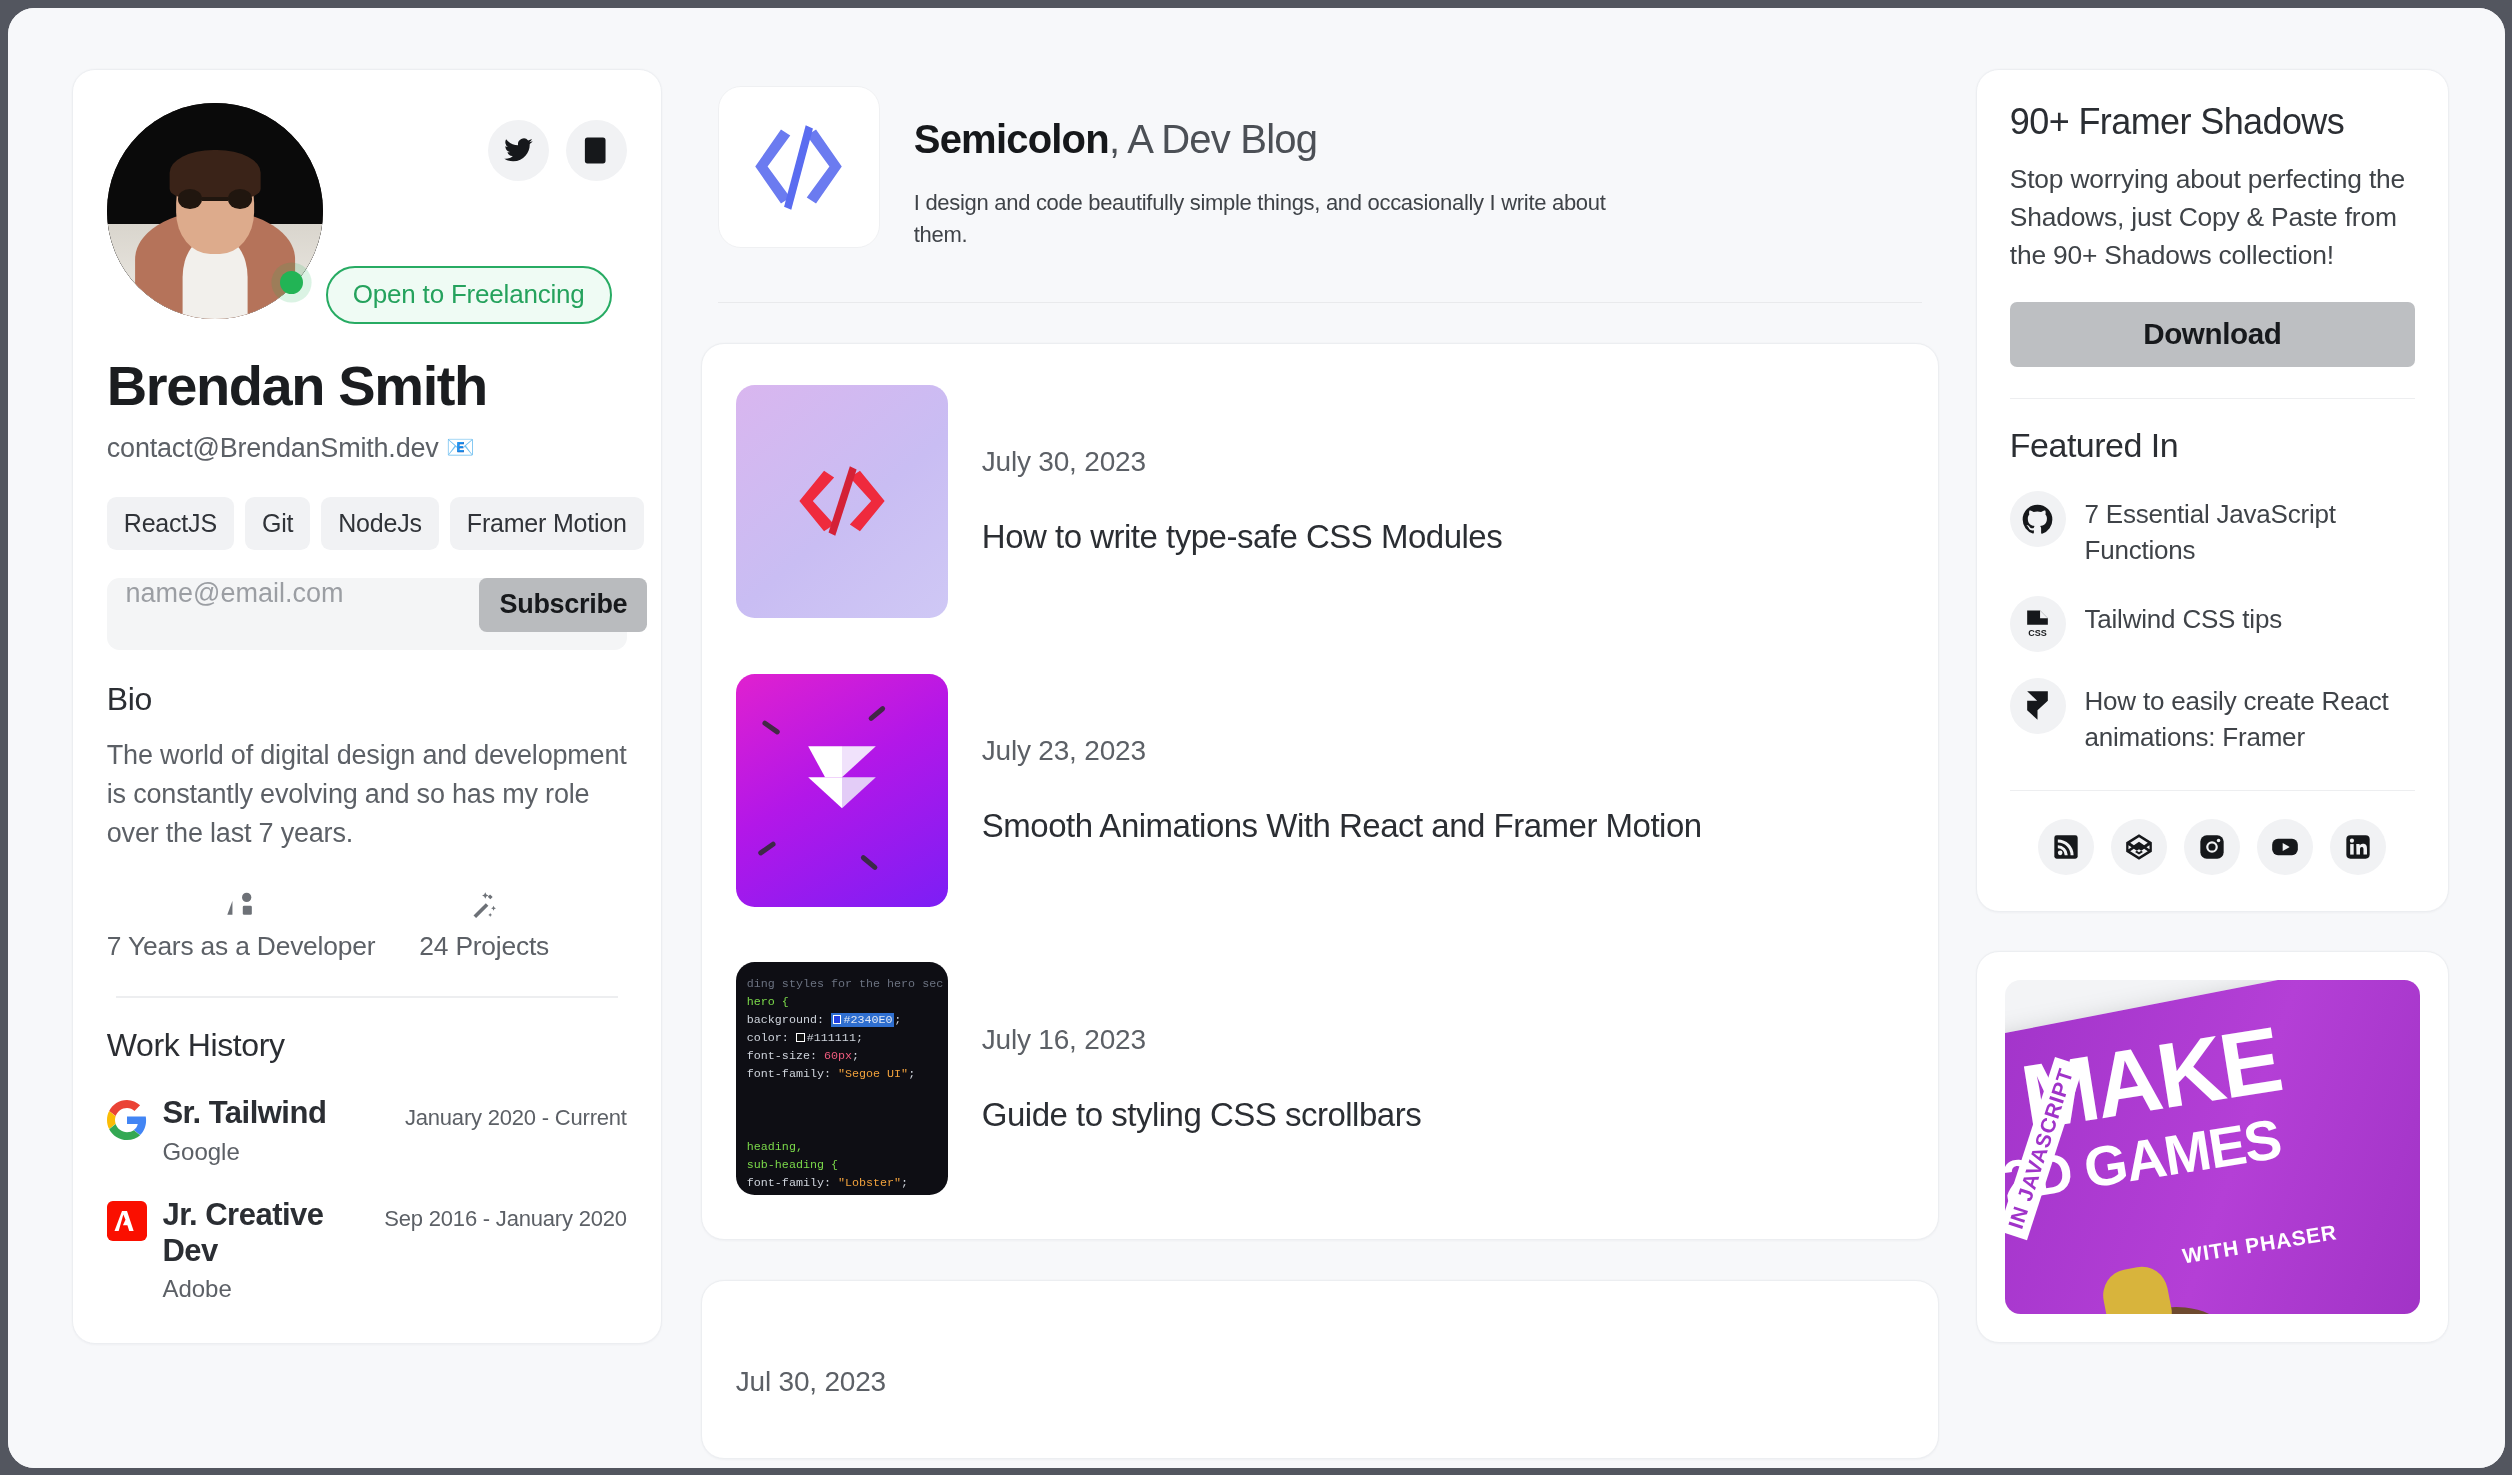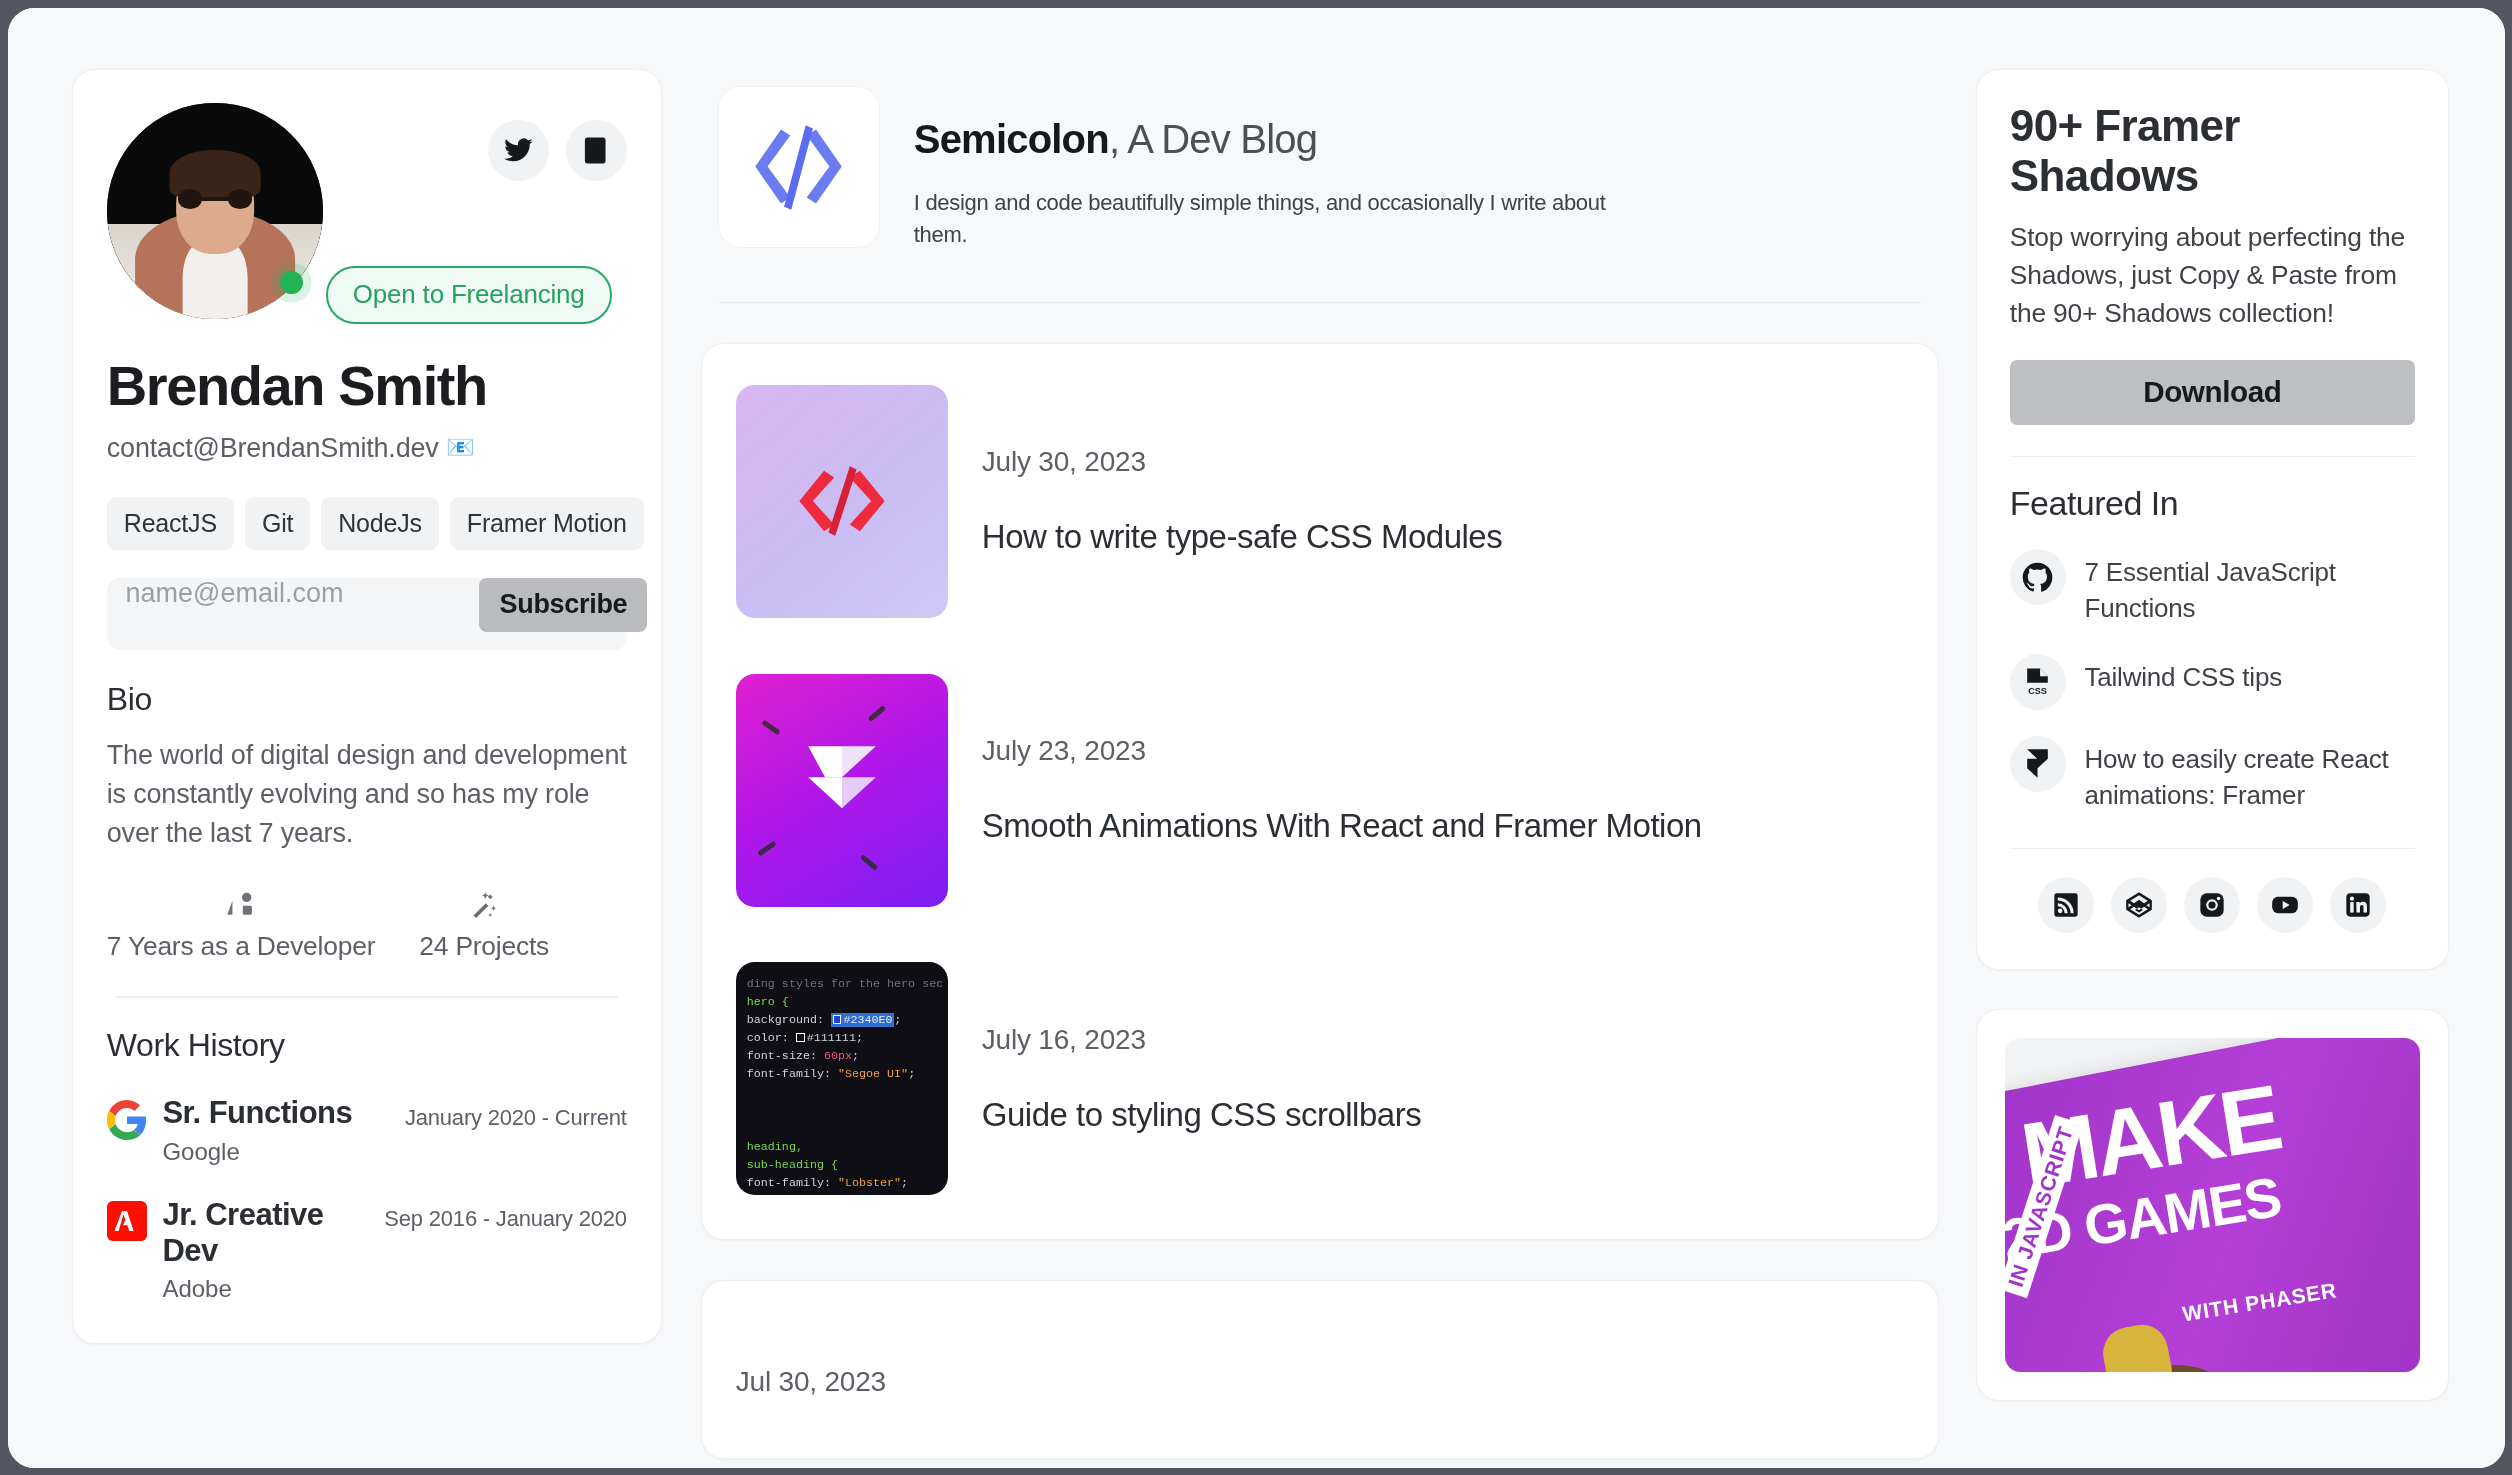--- a/index.html
+++ b/index.html
@@ -231,21 +231,21 @@
   #right-col { width: 529px; flex: none; padding-right: 56px; }
 
   .side-card {
     background: #ffffff;
     border: 1.6px solid #eceef1;
     border-radius: 23px;
     padding: 31px 33px 36px 33px;
     box-shadow: 0 0.8px 2.3px rgba(16,24,40,.04);
   }
 
-  .promo-title { font-size: 44px; font-weight: 700; color: #2b2e33; letter-spacing: -0.6px; }
+  .promo-title { font-size: 36px; font-weight: 400; color: #2b2e33; letter-spacing: -0.6px; }
   .promo-desc { font-size: 26.4px; line-height: 1.44; color: #3f4348; margin-top: 17px; letter-spacing: -0.2px; }
   .dl-btn {
     width: 100%; margin-top: 28px; height: 65px;
     background: #bdbfc2; color: #17191c;
     border: none; border-radius: 7px;
     font-size: 29.6px; font-weight: 600;
     font-family: "Liberation Sans", sans-serif;
     letter-spacing: -0.4px; cursor: pointer;
   }
 
@@ -414,21 +414,21 @@
       <div class="work-h">Work History</div>
 
       <div class="job">
         <svg class="job-logo" viewBox="0 0 48 48">
           <path fill="#EA4335" d="M24 9.5c3.5 0 6.6 1.2 9 3.6l6.7-6.7C35.6 2.6 30.2 0 24 0 14.6 0 6.5 5.4 2.6 13.2l7.8 6.1C12.3 13.6 17.7 9.5 24 9.5z"></path>
           <path fill="#4285F4" d="M46.9 24.5c0-1.6-.1-3.2-.4-4.7H24v9h12.9c-.6 3-2.3 5.5-4.8 7.2l7.6 5.9c4.4-4.1 7.2-10.2 7.2-17.4z"></path>
           <path fill="#FBBC05" d="M10.4 28.6c-.5-1.5-.8-3-.8-4.6s.3-3.2.8-4.6l-7.8-6.1C.9 16.4 0 20.1 0 24s.9 7.6 2.6 10.8l7.8-6.2z"></path>
           <path fill="#34A853" d="M24 48c6.5 0 11.9-2.1 15.8-5.8l-7.6-5.9c-2.1 1.4-4.8 2.3-8.2 2.3-6.3 0-11.7-4.1-13.6-9.8l-7.8 6.2C6.5 42.6 14.6 48 24 48z"></path>
         </svg>
         <div class="job-mid">
-          <div class="job-title">Sr. Functions</div>
+          <div class="job-title">Sr. Tailwind</div>
           <div class="job-company">Google</div>
         </div>
         <div class="job-date">January 2020 - Current</div>
       </div>
 
       <div class="job">
         <svg class="job-logo" viewBox="0 0 48 48">
           <rect width="48" height="48" rx="7" fill="#FA0F00"></rect>
           <path fill="#fff" d="M24 12l8 24h-5.3l-2.2-6.8h-5.4l3.1-6.6-2.6-6.4L14 36H9l9-24z"></path>
         </svg>

